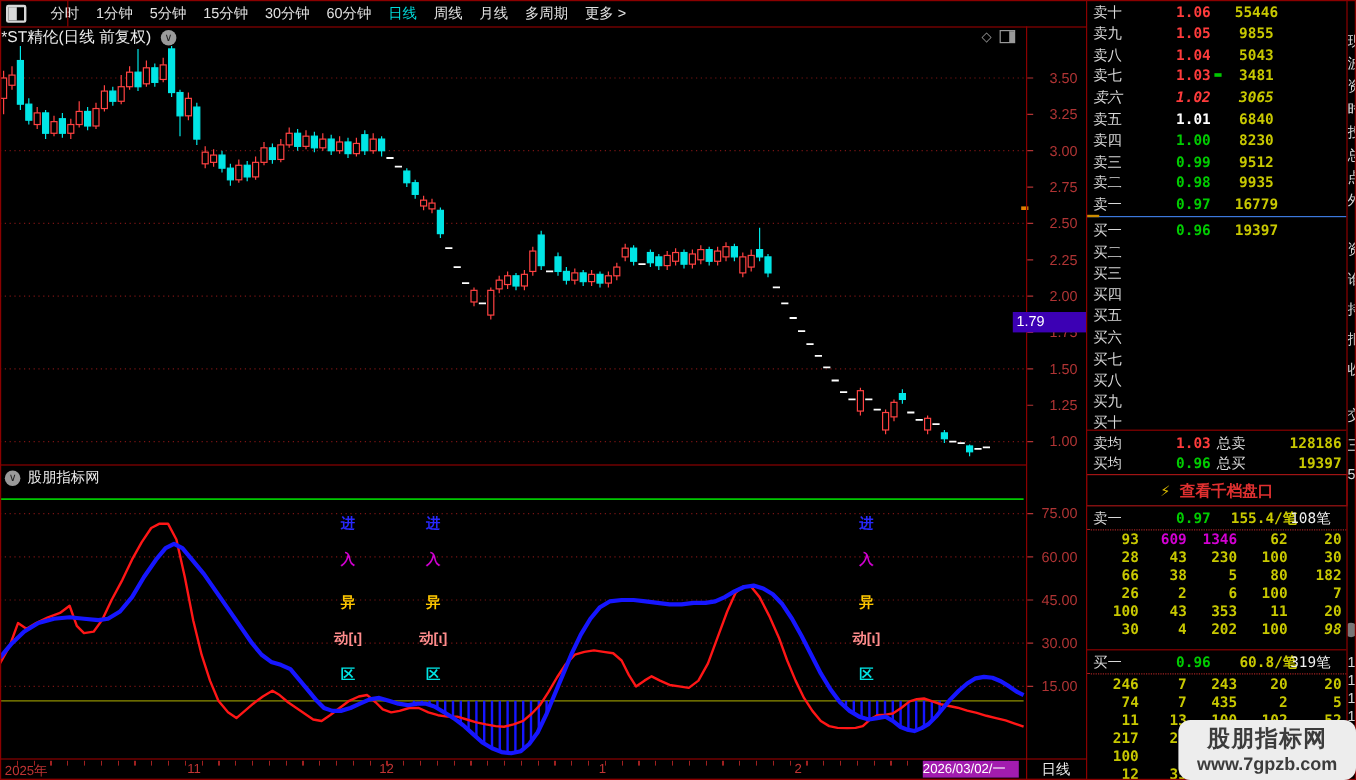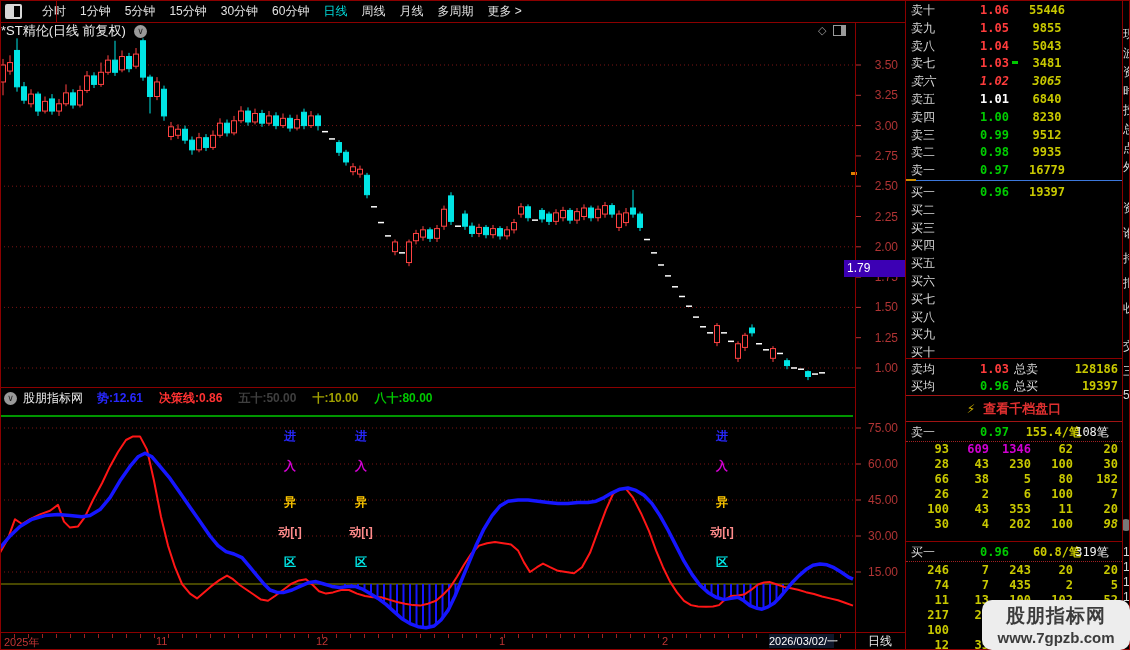--- a/index.html
+++ b/index.html
@@ -32,22 +32,22 @@
   .ind-field{margin-right:16px;font-weight:bold;}
   
   .sigcol{position:absolute;width:30px;text-align:center;z-index:3;font-size:12px;font-weight:bold;}
   .sigcol span{position:absolute;left:0;width:30px;text-align:center;white-space:nowrap;}
   
   #dateaxis{position:absolute;left:0;top:632px;width:905px;height:16px;border-top:1px solid #8b0000;
             border-bottom:1px solid #8b0000;z-index:4;}
   #dateticks{position:absolute;left:0;top:1px;width:853px;height:4px;
      background:repeating-linear-gradient(90deg,#a02020 0 1px,transparent 1px 14px);}
   .dlabel{position:absolute;top:2px;color:#c03434;font-size:11px;}
-  #date-highlight{position:absolute;left:769px;top:1px;width:65px;height:14px;background:#0f172a;color:#fff;
-      font-size:11px;line-height:14px;text-align:right;z-index:6;white-space:nowrap;}
+  #date-highlight{position:absolute;left:769px;top:1px;width:80px;height:14px;background:#a21caf;color:#fff;
+      font-size:11px;line-height:14px;text-align:left;z-index:6;white-space:nowrap;}
   #period-box{position:absolute;left:856px;top:0px;width:48px;height:16px;color:#ececec;font-size:12px;
       line-height:16px;text-align:center;}
   
   #price-tag{position:absolute;left:844px;top:260px;width:61px;height:17px;background:#3c00b4;color:#fff;
       font-size:12px;line-height:17px;padding-left:3px;box-sizing:border-box;z-index:6;}
   
   #orderbook{position:absolute;left:905px;top:0;width:225px;height:650px;z-index:2;}
   .ob-row{position:absolute;left:1px;width:216px;height:17px;font-size:12px;line-height:17px;}
   .ob-lbl{position:absolute;left:5px;color:#d8d8d8;}
   .ob-price{position:absolute;left:45px;width:58px;text-align:right;font-family:"DejaVu Sans Mono",monospace;font-weight:bold;}
@@ -350,27 +350,20 @@
         <rect x="805.5" y="335.636" width="5" height="4.847999999999956" fill="#00e5e5" stroke="#00e5e5" stroke-width="1"></rect>
         <line x1="812" y1="338.06" x2="818" y2="338.06" stroke="#ffffff" stroke-width="1.5"></line>
         <line x1="819" y1="336.848" x2="825" y2="336.848" stroke="#ffffff" stroke-width="1.5"></line>
       </g>
     </svg>
   <div id="price-tag">1.79</div>
 
   <div id="ind-header">
     <span class="chev" style="margin:0 6px 0 4px;">∨</span>
     <span id="ind-name">股朋指标网</span>
-    <span id="ind-fields" style="display: inline-flex;">
-        <span class="ind-field" style="color: rgb(40, 40, 255);">势:12.61</span>
-        <span class="ind-field" style="color: rgb(255, 50, 50);">决策线:0.86</span>
-        <span class="ind-field" style="color: rgb(63, 63, 63);">五十:50.00</span>
-        <span class="ind-field" style="color: rgb(160, 160, 0);">十:10.00</span>
-        <span class="ind-field" style="color: rgb(0, 200, 0);">八十:80.00</span>
-      </span>
   </div>
 
   <svg id="ind-svg" style="left:0;top:408px;" width="905" height="224">
       <line x1="0" y1="20" x2="853" y2="20" stroke="#7a1414" stroke-width="1" stroke-dasharray="1,3"></line>
       <line x1="856" y1="20" x2="861" y2="20" stroke="#b03434"></line>
       <text x="898" y="24" text-anchor="end" fill="#b03434" font-size="12">75.00</text>
       <line x1="0" y1="56" x2="853" y2="56" stroke="#7a1414" stroke-width="1" stroke-dasharray="1,3"></line>
       <line x1="856" y1="56" x2="861" y2="56" stroke="#b03434"></line>
       <text x="898" y="60" text-anchor="end" fill="#b03434" font-size="12">60.00</text>
       <line x1="0" y1="92" x2="853" y2="92" stroke="#7a1414" stroke-width="1" stroke-dasharray="1,3"></line>

